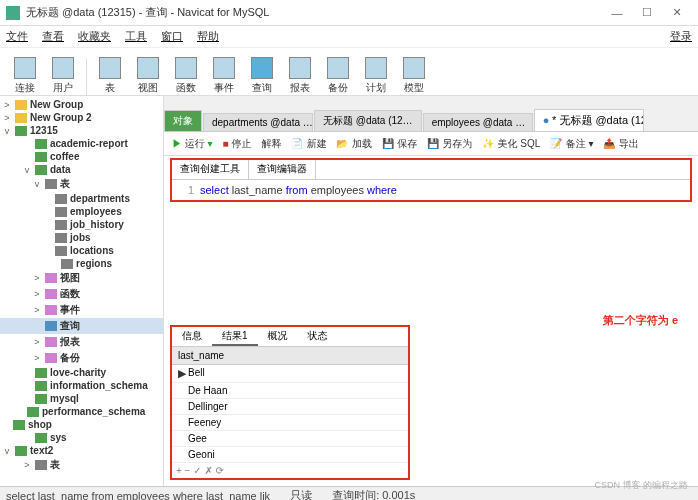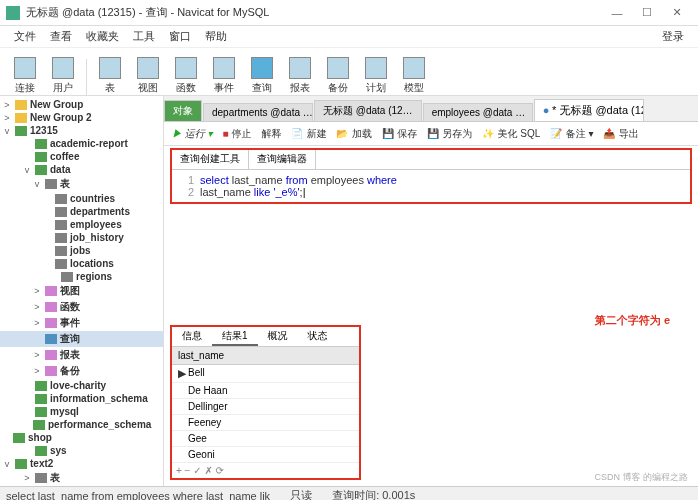--- a/index.html
+++ b/index.html
@@ -1,21 +1,21 @@
 <!DOCTYPE html>
 <html><head>
 <meta charset="utf-8">
 <style>
 * { margin: 0; padding: 0; box-sizing: border-box; font-family: "Microsoft YaHei", Arial, sans-serif; font-size: 11px; }
 body { width: 698px; height: 500px; background: #f5f5f5; overflow: hidden; }
 .titlebar { height: 26px; background: #fff; display: flex; align-items: center; padding: 0 6px; border-bottom: 1px solid #ddd; }
 .titlebar .icon { width: 14px; height: 14px; background: #4a8; margin-right: 6px; }
 .titlebar .title { flex: 1; color: #333; }
 .titlebar .wbtn { width: 30px; text-align: center; color: #666; cursor: pointer; }
-.menubar { height: 22px; background: #fff; display: flex; align-items: center; padding: 0 14px; gap: 14px; border-bottom: 1px solid #eee; }
+.menubar { height: 22px; background: #fff; display: flex; align-items: center; padding: 0 6px; gap: 14px; border-bottom: 1px solid #eee; text-decoration: underline; }
 .menubar span { color: #333; cursor: pointer; }
 .menubar .login { margin-left: auto; }
 .toolbar { height: 48px; background: #fff; display: flex; align-items: flex-end; padding: 0 6px; border-bottom: 1px solid #ddd; }
 .tool { display: flex; flex-direction: column; align-items: center; width: 38px; cursor: pointer; }
 .tool .ic { width: 22px; height: 22px; background: #b8d8e8; border: 1px solid #888; }
 .tool.active .ic { background: #5ab0d8; }
 .tool .lbl { color: #333; margin-top: 2px; font-size: 10px; }
 .tsep { width: 1px; height: 36px; background: #ddd; margin: 0 4px; }
 .main { display: flex; height: 390px; }
 .sidebar { width: 164px; background: #fff; border-right: 1px solid #ddd; overflow: hidden; padding: 2px 0; }
@@ -23,52 +23,52 @@
 .tree-item.sel { background: #d0e0f0; }
 .tree-item .exp { width: 10px; text-align: center; color: #666; font-size: 9px; }
 .tree-item .tic { width: 12px; height: 10px; margin: 0 3px; }
 .tic.folder { background: #f0c040; }
 .tic.db { background: #50a050; }
 .tic.tbl { background: #808080; }
 .tic.qry { background: #5090c0; }
 .tic.func { background: #d080d0; }
 .tree-item .tlbl { color: #333; font-size: 10px; font-weight: bold; }
 .content { flex: 1; background: #fff; display: flex; flex-direction: column; position: relative; }
-.tabs { height: 26px; display: flex; align-items: flex-end; background: #f0f0f0; border-bottom: 1px solid #ccc; }
+.tabs { height: 36px; display: flex; align-items: flex-end; background: #f0f0f0; border-bottom: 1px solid #ccc; }
 .tab { padding: 3px 8px; background: #e0e0e0; border: 1px solid #ccc; border-bottom: none; margin-right: 1px; font-size: 10px; cursor: pointer; white-space: nowrap; overflow: hidden; max-width: 110px; }
 .tab.obj { background: #50a050; color: #fff; }
 .tab.active { background: #fff; }
 .tab .dot { color: #4080c0; }
 .subtool { height: 24px; display: flex; align-items: center; gap: 10px; padding: 0 8px; border-bottom: 1px solid #ddd; }
 .subtool span { cursor: pointer; color: #333; font-size: 10px; }
-.subtool .play { color: #2a2; font-style: italic; }
+.subtool .play { color: #2a2; }
 .subtool .stop { color: #c33; }
 .editor-box { border: 2px solid #e03020; margin: 2px 6px; padding: 0; }
 .editor-tabs { display: flex; height: 20px; border-bottom: 1px solid #ccc; }
 .etab { padding: 2px 8px; border-right: 1px solid #ccc; font-size: 10px; cursor: pointer; }
 .etab.active { background: #fff; }
 .code { padding: 4px; font-family: Consolas, monospace; font-size: 13px; }
 .code .ln { color: #999; display: inline-block; width: 18px; text-align: right; margin-right: 6px; }
 .code .kw { color: #0000cc; }
 .code .str { color: #0000cc; }
 .code .txt { color: #333; }
-.annotation { position: absolute; right: 28px; top: 210px; color: #e03020; font-size: 20px; font-weight: bold; }
+.annotation { position: absolute; right: 20px; top: 210px; color: #e03020; font-size: 20px; font-weight: bold; }
 .annotation .e { font-weight: bold; }
-.results-box { border: 2px solid #e03020; margin: 4px 6px; position: absolute; bottom: 2px; left: 0; width: 191px; }
+.results-box { border: 2px solid #e03020; margin: 4px 6px; position: absolute; bottom: 2px; left: 0; width: 240px; }
 .rtabs { display: flex; height: 20px; border-bottom: 1px solid #ccc; }
 .rtab { padding: 2px 10px; font-size: 10px; cursor: pointer; }
 .rtab.active { border-bottom: 2px solid #666; }
 .rtable { background: #fff; }
 .rhead { background: #e8e8e8; padding: 3px 6px; border-bottom: 1px solid #ccc; font-size: 10px; }
 .rrow { padding: 2px 6px; border-bottom: 1px solid #eee; font-size: 10px; display: flex; }
 .rrow .arrow { width: 10px; color: #333; }
 .rctrl { padding: 2px 4px; color: #888; font-size: 10px; }
 .status { height: 18px; background: #f0f0f0; border-top: 1px solid #ccc; display: flex; align-items: center; padding: 0 6px; font-size: 10px; color: #444; }
 .status .seg { margin-right: 20px; }
-.watermark { position: absolute; right: 10px; bottom: 16px; color: #b0b0b0; font-size: 9px; }
+.watermark { position: absolute; right: 10px; bottom: 8px; color: #b0b0b0; font-size: 9px; }
 </style>
 </head>
 <body>
 
 <div class="titlebar">
   <div class="icon"></div>
   <div class="title">无标题 @data (12315) - 查询 - Navicat for MySQL</div>
   <div class="wbtn">—</div>
   <div class="wbtn">☐</div>
   <div class="wbtn">✕</div>
@@ -165,25 +165,20 @@
         <span class="tlbl">data</span>
       </div>
       <div class="tree-item " style="padding-left:32px">
         <span class="exp">v</span>
         <span class="tic tbl"></span>
         <span class="tlbl">表</span>
       </div>
       <div class="tree-item " style="padding-left:42px">
         <span class="exp"></span>
         <span class="tic tbl"></span>
-        <span class="tlbl">countries</span>
-      </div>
-      <div class="tree-item " style="padding-left:42px">
-        <span class="exp"></span>
-        <span class="tic tbl"></span>
         <span class="tlbl">departments</span>
       </div>
       <div class="tree-item " style="padding-left:42px">
         <span class="exp"></span>
         <span class="tic tbl"></span>
         <span class="tlbl">employees</span>
       </div>
       <div class="tree-item " style="padding-left:42px">
         <span class="exp"></span>
         <span class="tic tbl"></span>
@@ -242,21 +237,21 @@
       <div class="tree-item " style="padding-left:22px">
         <span class="exp"></span>
         <span class="tic db"></span>
         <span class="tlbl">information_schema</span>
       </div>
       <div class="tree-item " style="padding-left:22px">
         <span class="exp"></span>
         <span class="tic db"></span>
         <span class="tlbl">mysql</span>
       </div>
-      <div class="tree-item " style="padding-left:20px">
+      <div class="tree-item " style="padding-left:14px">
         <span class="exp"></span>
         <span class="tic db"></span>
         <span class="tlbl">performance_schema</span>
       </div>
       <div class="tree-item " style="">
         <span class="exp"></span>
         <span class="tic db"></span>
         <span class="tlbl">shop</span>
       </div>
       <div class="tree-item " style="padding-left:22px">
@@ -295,21 +290,20 @@
       <span>📝 <span>备注</span> ▾</span>
       <span>📤 <span>导出</span></span>
     </div>
     <div class="editor-box">
       <div class="editor-tabs">
         <div class="etab">查询创建工具</div>
         <div class="etab active">查询编辑器</div>
       </div>
       <div class="code">
         <div><span class="ln">1</span><span class="kw">select</span><span class="txt"> last_name </span><span class="kw">from</span><span class="txt"> employees </span><span class="kw">where</span></div>
-        <div><span class="ln">2</span><span class="txt">last_name </span><span class="kw">like</span><span class="txt"> </span><span class="str">'_e%'</span><span class="txt">;</span>|</div>
       </div>
     </div>
     <div class="annotation"><span>第二个字符为 </span><span class="e">e</span></div>
     <div class="results-box">
       <div class="rtabs">
         <div class="rtab">信息</div>
         <div class="rtab active">结果1</div>
         <div class="rtab">概况</div>
         <div class="rtab">状态</div>
       </div>

